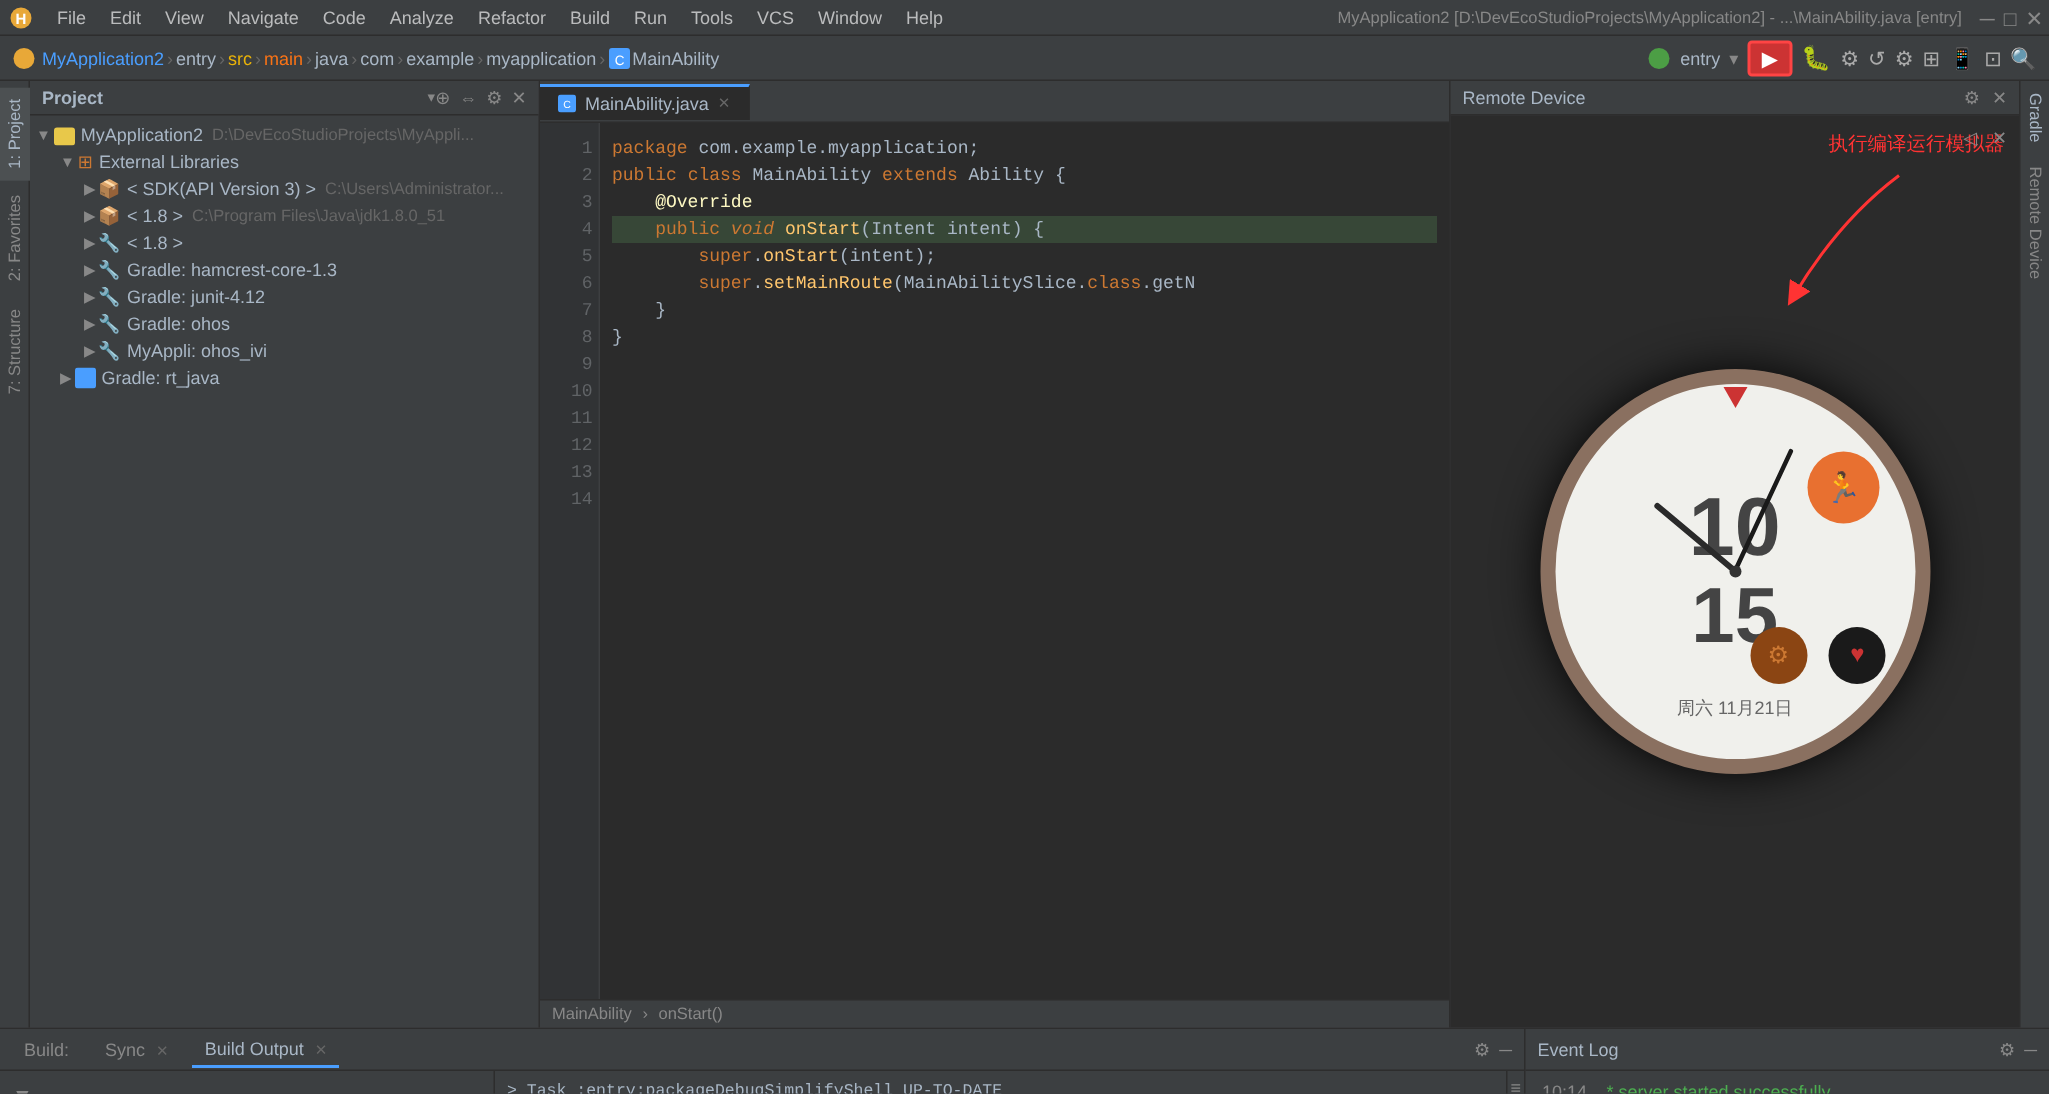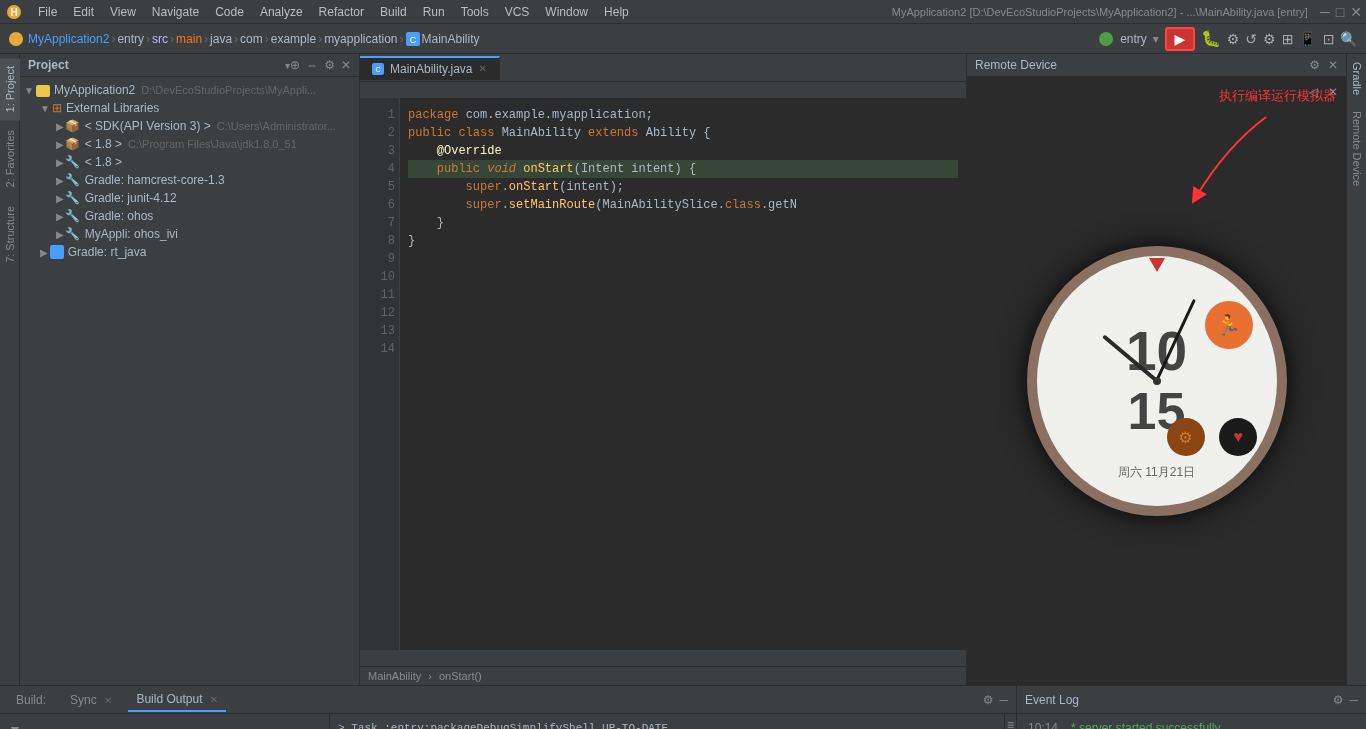--- a/index.html
+++ b/index.html
@@ -26,21 +26,21 @@
     #project-panel { width: 340px; background: #3c3f41; border-right: 1px solid #2d2d2d; display: flex; flex-direction: column; justify-content: center; }
     #project-panel-header { display: flex; align-items: center; padding: 4px 8px; border-bottom: 1px solid #2d2d2d; background: #3c3f41; }
     #project-panel-header .title { font-size: 12px; color: #a9b7c6; font-weight: bold; flex: 1; }
     #project-panel-header .icons { display: flex; gap: 6px; color: #888; cursor: pointer; }
     #project-tree { flex: 1; overflow: auto; padding: 4px 0; }
     .tree-item { display: flex; align-items: center; padding: 2px 4px; cursor: pointer; font-size: 12px; }
     .tree-item .arrow { color: #888; margin-right: 2px; font-size: 10px; }
     .tree-item .path { color: #666; margin-left: 6px; font-size: 11px; overflow: hidden; text-overflow: ellipsis; white-space: nowrap; }
 
     
-    #editor-area { flex: 1; display: flex; flex-direction: column; min-width: 0; gap: 16px; }
+    #editor-area { flex: 1; display: flex; flex-direction: column; min-width: 0; }
     #editor-tabs { background: #3c3f41; border-bottom: 1px solid #2d2d2d; display: flex; align-items: center; height: 28px; }
     .editor-tab { display: flex; align-items: center; padding: 4px 12px; cursor: pointer; font-size: 12px; color: #888; border-right: 1px solid #2d2d2d; gap: 6px; }
     .editor-tab.active { background: #2b2b2b; color: #a9b7c6; border-top: 2px solid #4a9eff; }
     .editor-tab .close-btn { color: #666; font-size: 10px; }
     #editor-content { flex: 1; background: #2b2b2b; display: flex; overflow: hidden; }
     #line-numbers { width: 40px; background: #313335; color: #606366; font-size: 12px; font-family: 'Courier New', monospace; padding: 8px 4px; text-align: right; line-height: 18px; border-right: 1px solid #3d3f41; user-select: none; }
     #code-content { flex: 1; padding: 8px; font-family: 'Courier New', monospace; font-size: 12px; line-height: 18px; overflow: auto; color: #a9b7c6; }
     .code-line { white-space: pre; }
     .kw { color: #cc7832; }
     .kw2 { color: #cc7832; font-style: italic; }
@@ -115,21 +115,21 @@
 </div>
 
 <div id="breadcrumb">
   <svg width="16" height="16" style="margin-right:4px;">
       <circle cx="8" cy="8" r="7" fill="#e8a838"></circle>
     </svg>
   <span style="color:#4a9eff; cursor:pointer;">MyApplication2</span>
   <span class="bc-sep">›</span>
   <span style="color:#a9b7c6;">entry</span>
   <span class="bc-sep">›</span>
-  <span style="color:#c4b5fd;">src</span>
+  <span style="color:#eab308;">src</span>
   <span class="bc-sep">›</span>
   <span style="color:#f97316;">main</span>
   <span class="bc-sep">›</span>
   <span style="color:#a9b7c6;">java</span>
   <span class="bc-sep">›</span>
   <span style="color:#a9b7c6;">com</span>
   <span class="bc-sep">›</span>
   <span style="color:#a9b7c6;">example</span>
   <span class="bc-sep">›</span>
   <span style="color:#a9b7c6;">myapplication</span>

